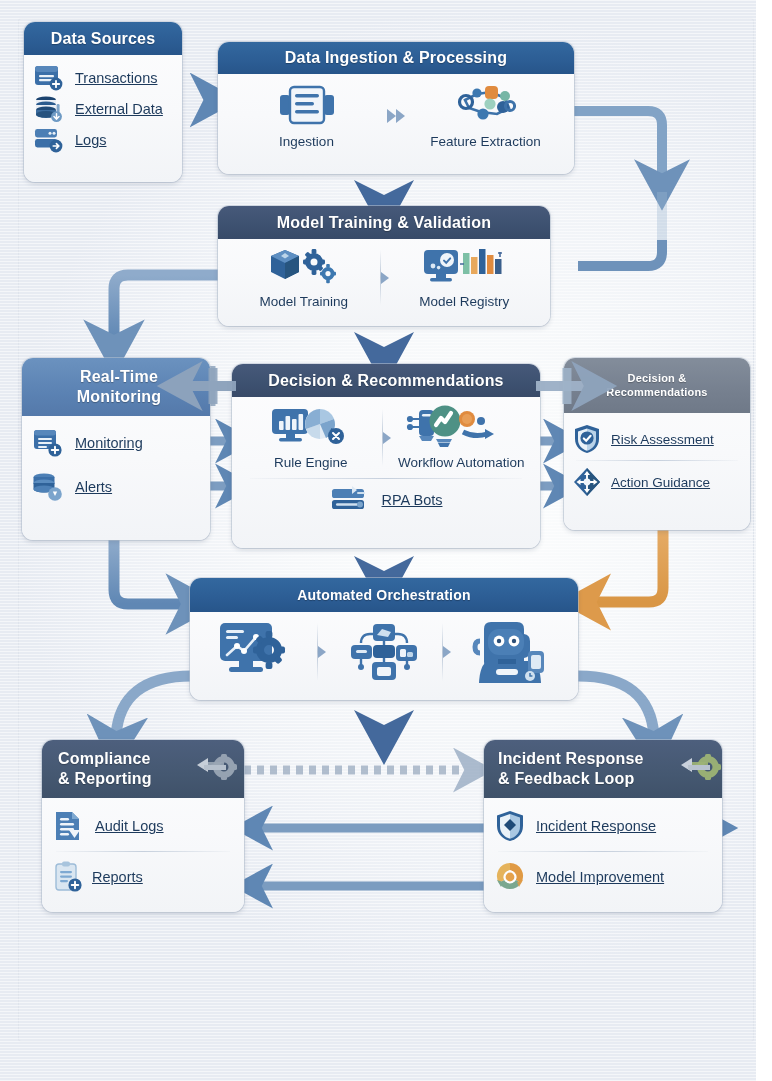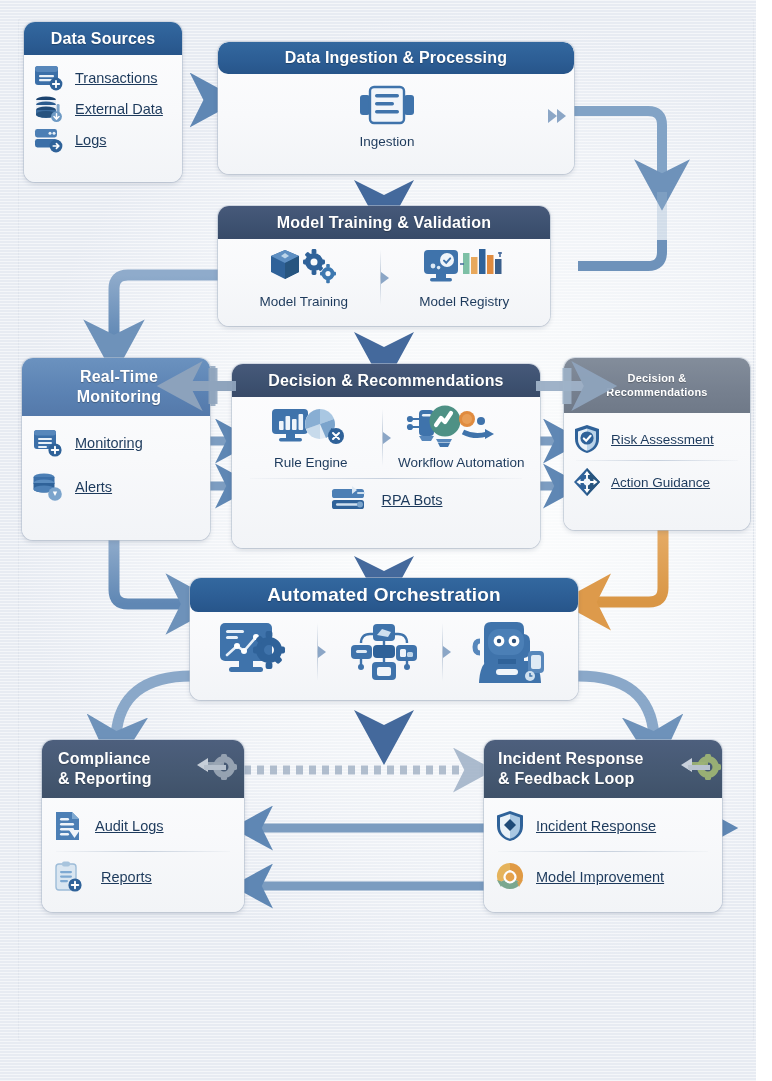--- a/index.html
+++ b/index.html
@@ -234,38 +234,56 @@
             <circle cx="22" cy="20" r="6.4" fill="#2f6299"></circle>
             <path d="M19.2 20h5.6M22.4 17.6l2.4 2.4-2.4 2.4" stroke="#fff" stroke-width="1.6" fill="none" stroke-linecap="round"></path>
           </svg>
         </span>
         <span class="rowtxt">Logs</span>
       </div>
     </div>
   </div>
 
   <div class="card" style="left:218px; top:42px; width:356px; height:132px;">
-    <div class="hdr blue" style="height:32px; font-size:16px;border-radius:10px;">Data Ingestion &amp; Processing</div>
+    <div class="hdr blue" style="height:32px; font-size:16px;">Data Ingestion &amp; Processing</div>
     <div class="body" style="padding:8px 8px 8px;">
       <div class="pipe">
         <div class="cell">
           <span>
             <svg width="62" height="46" viewBox="0 0 62 46">
               <rect x="4" y="13" width="10" height="20" rx="3" fill="#3f73ab"></rect>
               <rect x="48" y="13" width="10" height="20" rx="3" fill="#3f73ab"></rect>
               <rect x="14" y="5" width="34" height="36" rx="4" fill="#f1f5fa" stroke="#3f73ab" stroke-width="2.4"></rect>
               <rect x="19" y="12" width="24" height="3.4" rx="1.7" fill="#3f73ab"></rect>
               <rect x="19" y="20" width="19" height="3.4" rx="1.7" fill="#3f73ab"></rect>
               <rect x="19" y="28" width="24" height="3.4" rx="1.7" fill="#3f73ab"></rect>
             </svg>
           </span>
           <span class="cap">Ingestion</span>
         </div>
         <div class="chev"></div>
         <div class="chev"></div>
+        <div class="cell">
+          <span>
+            <svg width="66" height="46" viewBox="0 0 66 46">
+              <g stroke="#3d72a9" stroke-width="2.6" fill="none">
+                <path d="M12 18 L24 12 L38 10 L52 16 L56 26 L44 32 L28 30 L16 26 Z"></path>
+              </g>
+              <circle cx="13" cy="20" r="6.5" fill="none" stroke="#2f6299" stroke-width="3.2"></circle>
+              <circle cx="24" cy="11" r="4.6" fill="#3d78b0"></circle>
+              <rect x="32" y="4" width="13" height="13" rx="4" fill="#e08b3f"></rect>
+              <circle cx="52" cy="14" r="5" fill="#76b6a5"></circle>
+              <circle cx="37" cy="22" r="5.6" fill="#9dd0bf"></circle>
+              <circle cx="50" cy="25" r="6" fill="#2f6299"></circle>
+              <circle cx="57" cy="24" r="4.6" fill="none" stroke="#3d72a9" stroke-width="3"></circle>
+              <circle cx="30" cy="32" r="5.6" fill="#3d78b0"></circle>
+            </svg>
+          </span>
+          <span class="cap">Feature Extraction</span>
+        </div>
       </div>
     </div>
   </div>
 
   <div class="card" style="left:218px; top:206px; width:332px; height:120px;">
     <div class="hdr slate" style="height:33px; font-size:16px;">Model Training &amp; Validation</div>
     <div class="body" style="padding:7px 10px;">
       <div class="pipe">
         <div class="cell">
           <span>
@@ -462,21 +480,21 @@
               <path d="M25.5 16l-4 3v-6z" fill="#fff"></path>
             <circle cx="15" cy="16" r="3.4" fill="#f1f6fb"></circle>
           </svg>
         </span>
         <span class="rowtxt" style="font-size:13.5px;">Action Guidance</span>
       </div>
     </div>
   </div>
 
   <div class="card" style="left:190px; top:578px; width:388px; height:122px;">
-    <div class="hdr blue" style="height:34px; font-size:19px;border-radius:8px;">Automated Orchestration</div>
+    <div class="hdr blue" style="height:34px; font-size:14px;">Automated Orchestration</div>
     <div class="body" style="padding:7px 10px;">
       <div class="pipe" style="align-items:center;">
         <div class="cell">
           <span>
             <svg width="82" height="66" viewBox="0 0 82 66">
               <rect x="3" y="4" width="52" height="38" rx="5" fill="#3f73ab"></rect>
               <rect x="22" y="42" width="14" height="6" fill="#3f73ab"></rect>
               <rect x="12" y="48" width="34" height="5" rx="2.5" fill="#3f73ab"></rect>
               <g fill="#e8f0f8">
                   <rect x="9" y="11" width="18" height="3" rx="1.5"></rect>
@@ -584,21 +602,21 @@
                 <rect x="8" y="14" width="14" height="2.4" rx="1.2"></rect>
                 <rect x="8" y="19" width="14" height="2.4" rx="1.2"></rect>
                 <rect x="8" y="24" width="9" height="2.4" rx="1.2"></rect>
               </g>
             <path d="M17 21h11l-5.5 8z" fill="#f0f5fa"></path>
           </svg>
         </span>
         <span class="rowtxt">Audit Logs</span>
       </div>
       <div class="sep" style="margin:8px 4px;"></div>
-      <div class="row" style="gap:17px;">
+      <div class="row" style="gap:8px;">
         <span>
           <svg width="32" height="34" viewBox="0 0 32 34">
             <rect x="4" y="4" width="20" height="26" rx="3" fill="#dae6f1"></rect>
             <rect x="4" y="4" width="20" height="26" rx="3" fill="none" stroke="#9dbcd8" stroke-width="1.4"></rect>
             <rect x="10" y="1.5" width="8" height="5" rx="2" fill="#a8c4dd"></rect>
             <g fill="#7ea9d2">
                 <rect x="8" y="11" width="12" height="2.2" rx="1.1"></rect>
                 <rect x="8" y="15.5" width="12" height="2.2" rx="1.1"></rect>
                 <rect x="8" y="20" width="8" height="2.2" rx="1.1"></rect>
               </g>

